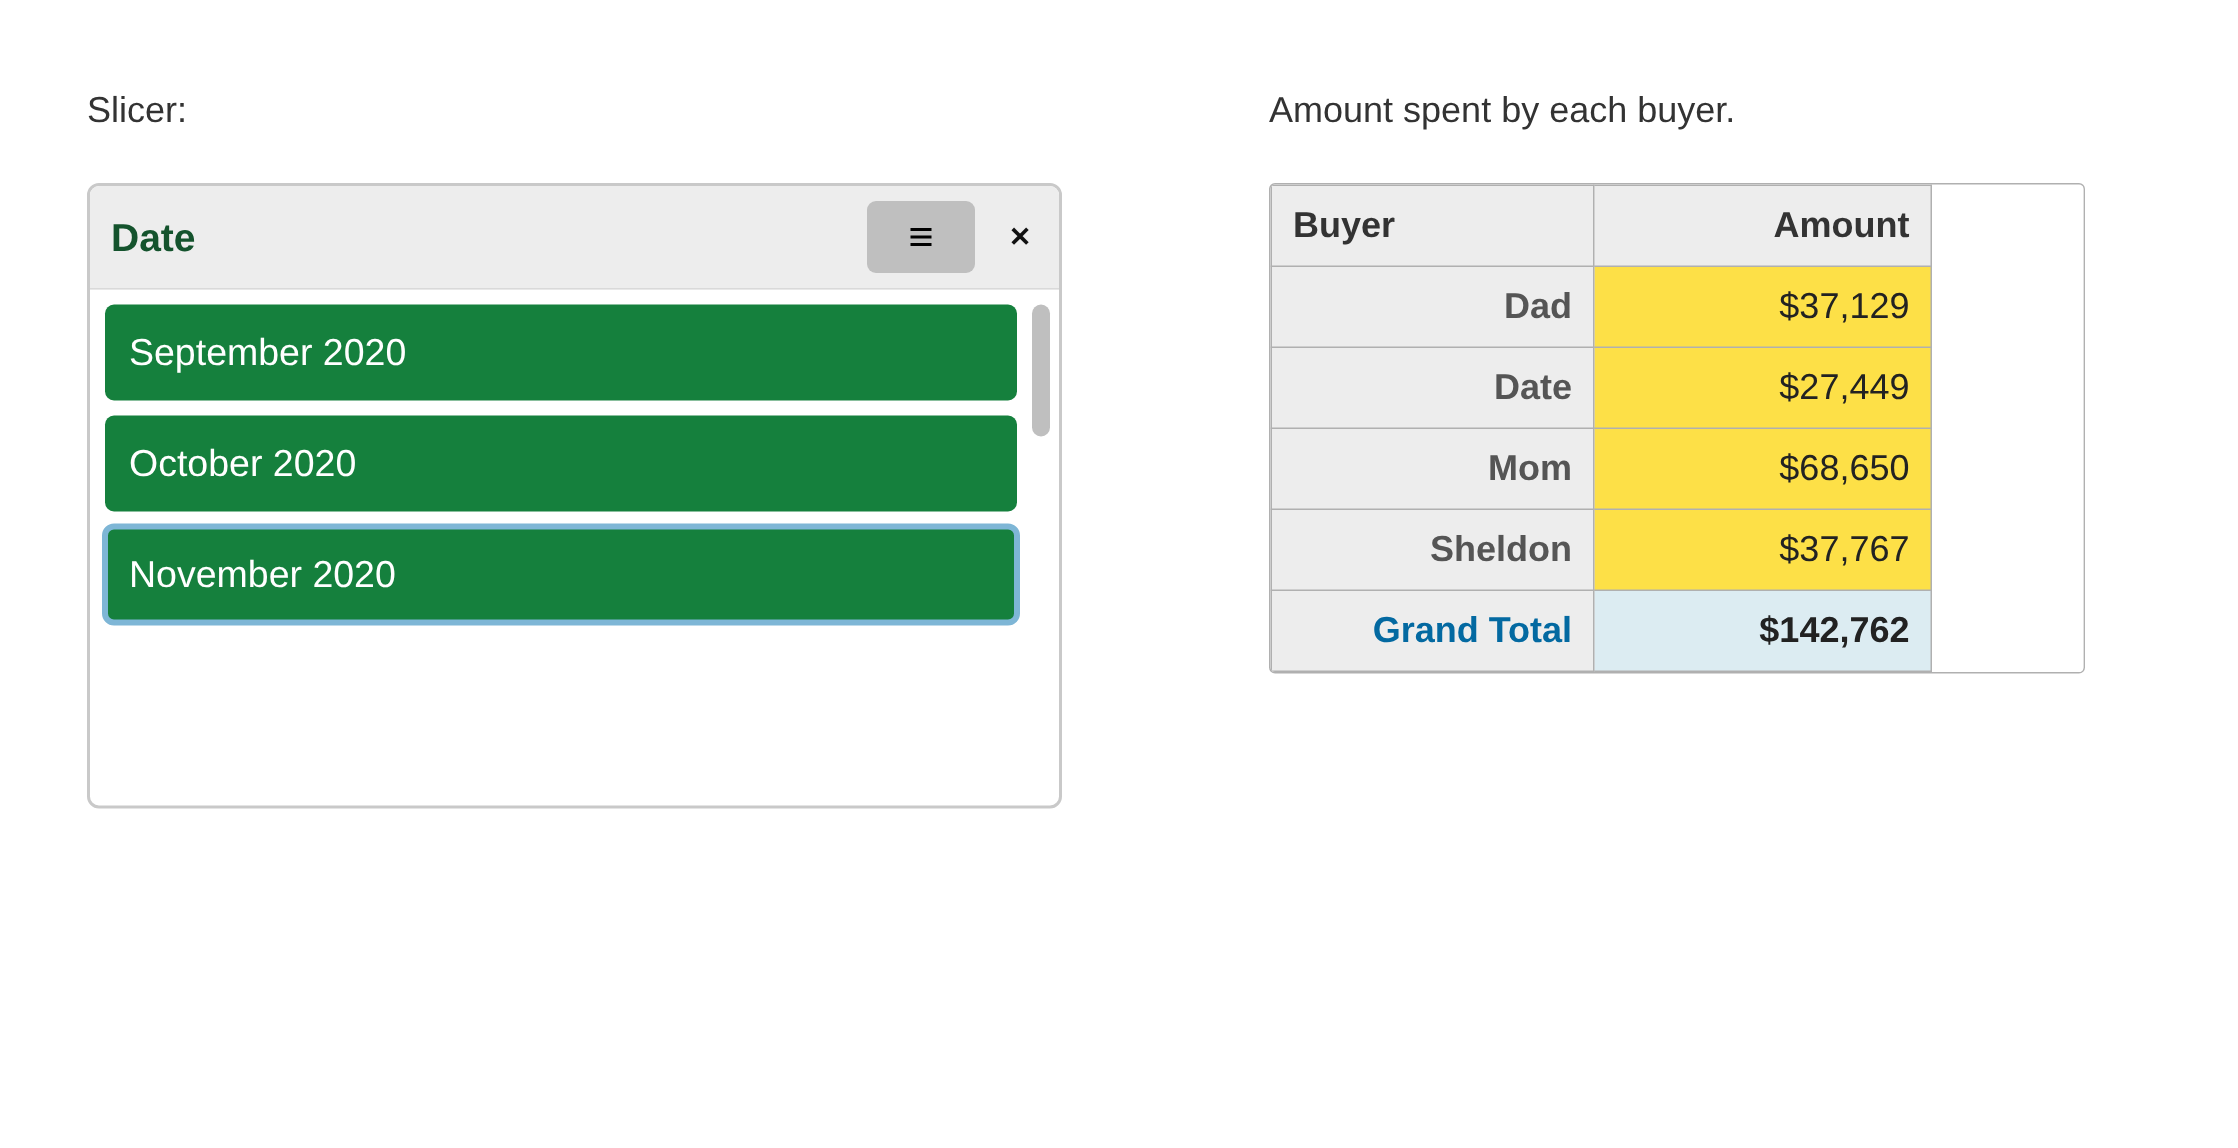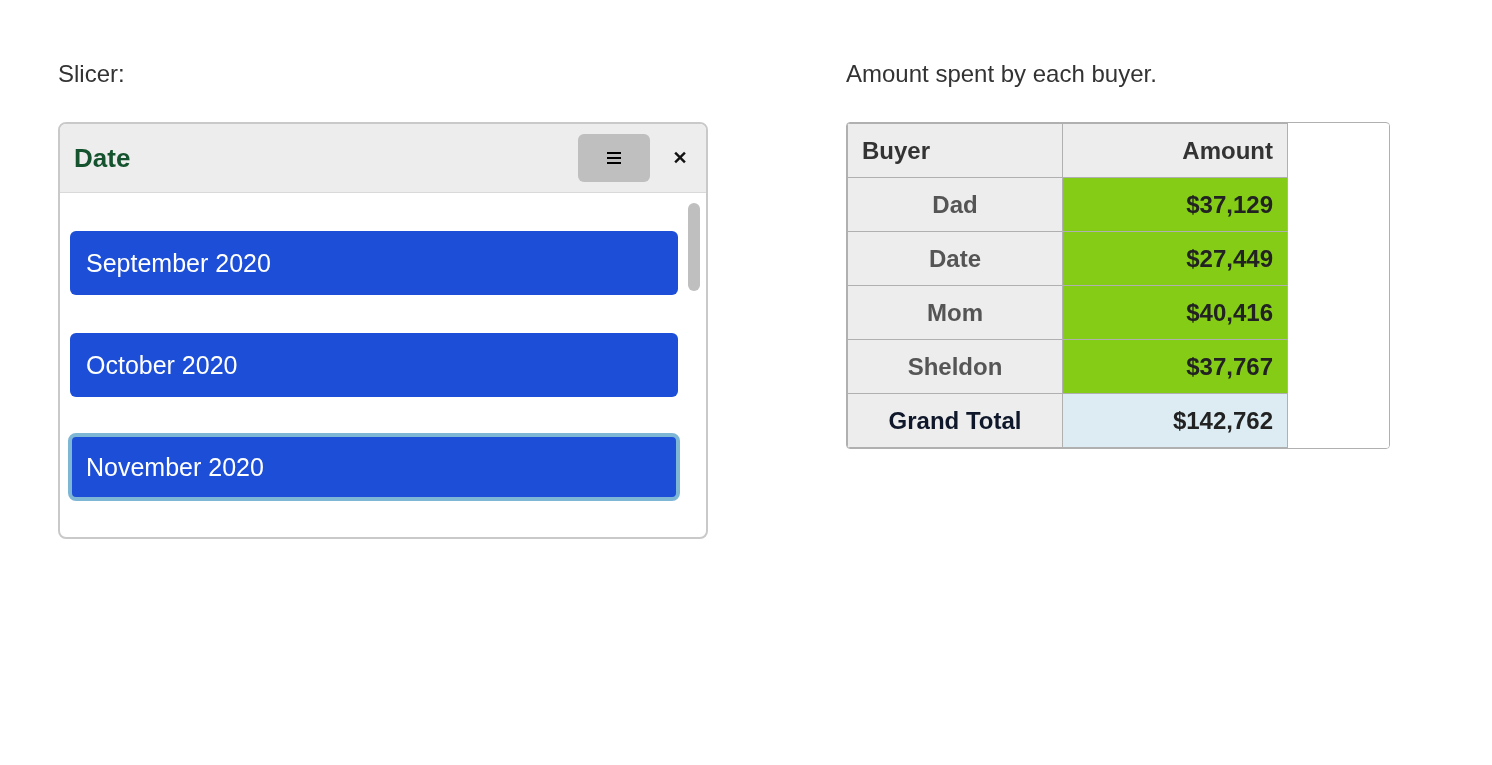--- a/index.html
+++ b/index.html
@@ -85,21 +85,21 @@
     }
     .slicer-item {
       height: 64px;
       border-radius: 6px;
       display: flex;
       align-items: center;
       padding: 0 16px;
       font-size: 25px;
       cursor: pointer;
     }
-    .slicer-item.selected { background: #1d4ed8; color: #ffffff; margin-top: 28px; }
+    .slicer-item.selected { background: #15803d; color: #ffffff; }
     .slicer-item.selected.focused {
       outline: 4px solid #7eb6d6;
       outline-offset: -2px;
     }
     .slicer-item.unselected { background: #ffffff; color: #000; }
     .scrollbar-track {
       position: absolute;
       top: 10px;
       right: 6px;
       width: 12px;
@@ -135,30 +135,30 @@
       color: #333;
       text-align: right;
     }
     .pivot-table thead th:first-child { text-align: left; width: 215px; }
     .pivot-table thead th:nth-child(2) { width: 225px; }
     .pivot-table thead th:nth-child(3) { background: #ffffff; border-left: 1px solid #b0b0b0; }
     .buyer-cell {
       background: #ededed;
       font-weight: 700;
       color: #555;
-      text-align: center;
+      text-align: right;
     }
     .amount-cell {
-      background: #84cc16;
+      background: #fde047;
       text-align: right;
       color: #222;
-      font-weight: 700;
+      font-weight: 400;
     }
     .blank-cell { background: #ffffff; border: 1px solid #b0b0b0; }
-    .pivot-table tbody tr:last-child .buyer-cell { color: #0f172a; }
+    .pivot-table tbody tr:last-child .buyer-cell { color: #0369a1; }
     .pivot-table tbody tr:last-child .amount-cell {
       background: #dcecf2;
       font-weight: 700;
       margin-left: 12px;
     }
     .pivot-table thead th:nth-child(3),
     .pivot-table tbody td:nth-child(3) {
       border-top: none;
       border-bottom: none;
       border-right: none;
@@ -222,21 +222,21 @@
           <td class="amount-cell">$37,129</td>
           <td class="blank-cell"></td>
         </tr>
         <tr>
           <td class="buyer-cell">Date</td>
           <td class="amount-cell">$27,449</td>
           <td class="blank-cell"></td>
         </tr>
         <tr>
           <td class="buyer-cell">Mom</td>
-          <td class="amount-cell">$40,416</td>
+          <td class="amount-cell">$68,650</td>
           <td class="blank-cell"></td>
         </tr>
         <tr>
           <td class="buyer-cell">Sheldon</td>
           <td class="amount-cell">$37,767</td>
           <td class="blank-cell"></td>
         </tr>
         <tr>
           <td class="buyer-cell">Grand Total</td>
           <td class="amount-cell">$142,762</td>

